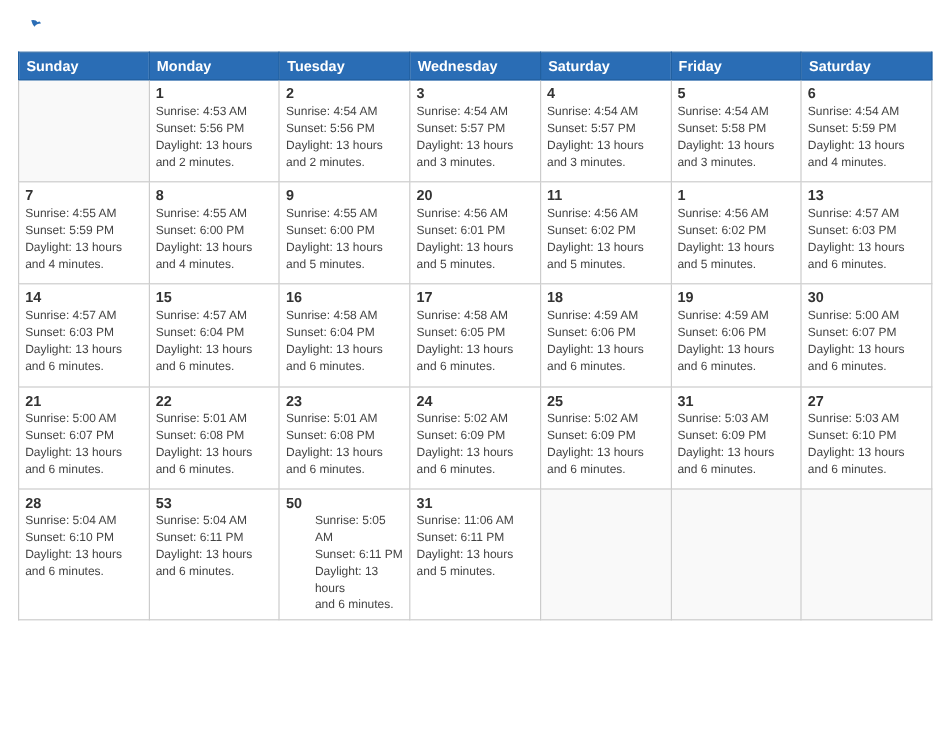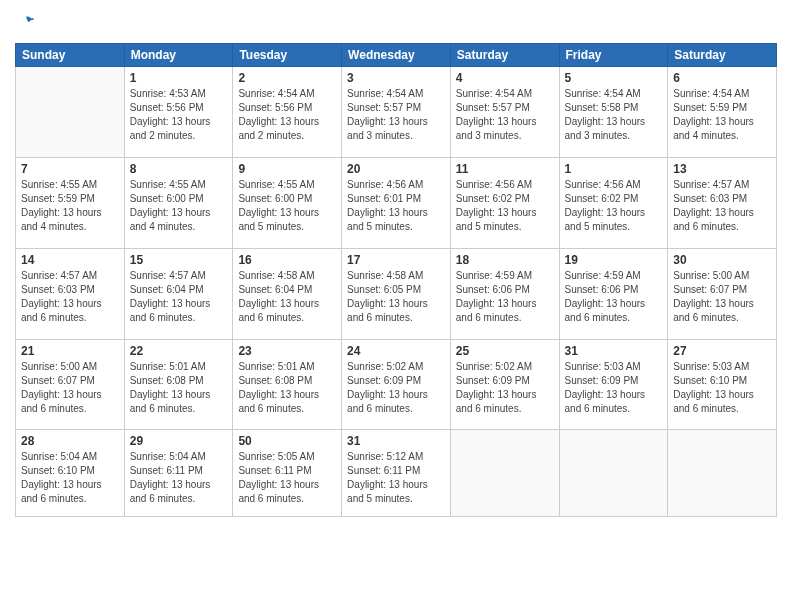--- a/index.html
+++ b/index.html
@@ -328,36 +328,36 @@
         </tr>
         <tr class="row-last">
           <td>
             <div class="day-num">28</div>
             <div class="day-info" style="white-space: pre-line;">Sunrise: 5:04 AM
 Sunset: 6:10 PM
 Daylight: 13 hours
 and 6 minutes.</div>
           </td>
           <td>
-            <div class="day-num">29</div>
+            <div class="day-num">53</div>
             <div class="day-info" style="white-space: pre-line;">Sunrise: 5:04 AM
 Sunset: 6:11 PM
 Daylight: 13 hours
 and 6 minutes.</div>
           </td>
           <td>
             <div class="day-num">50</div>
-            <div class="day-info" style="white-space: pre-line;">Sunrise: 5:05 AM
+            <div class="day-info" style="white-space: pre-line; margin-left: 24px;">Sunrise: 5:05 AM
 Sunset: 6:11 PM
 Daylight: 13 hours
 and 6 minutes.</div>
           </td>
           <td>
             <div class="day-num">31</div>
-            <div class="day-info" style="white-space: pre-line;">Sunrise: 5:12 AM
+            <div class="day-info" style="white-space: pre-line;">Sunrise: 11:06 AM
 Sunset: 6:11 PM
 Daylight: 13 hours
 and 5 minutes.</div>
           </td>
           <td class="empty"></td>
           <td class="empty"></td>
           <td class="empty"></td>
         </tr>
       </tbody>
   </table>

